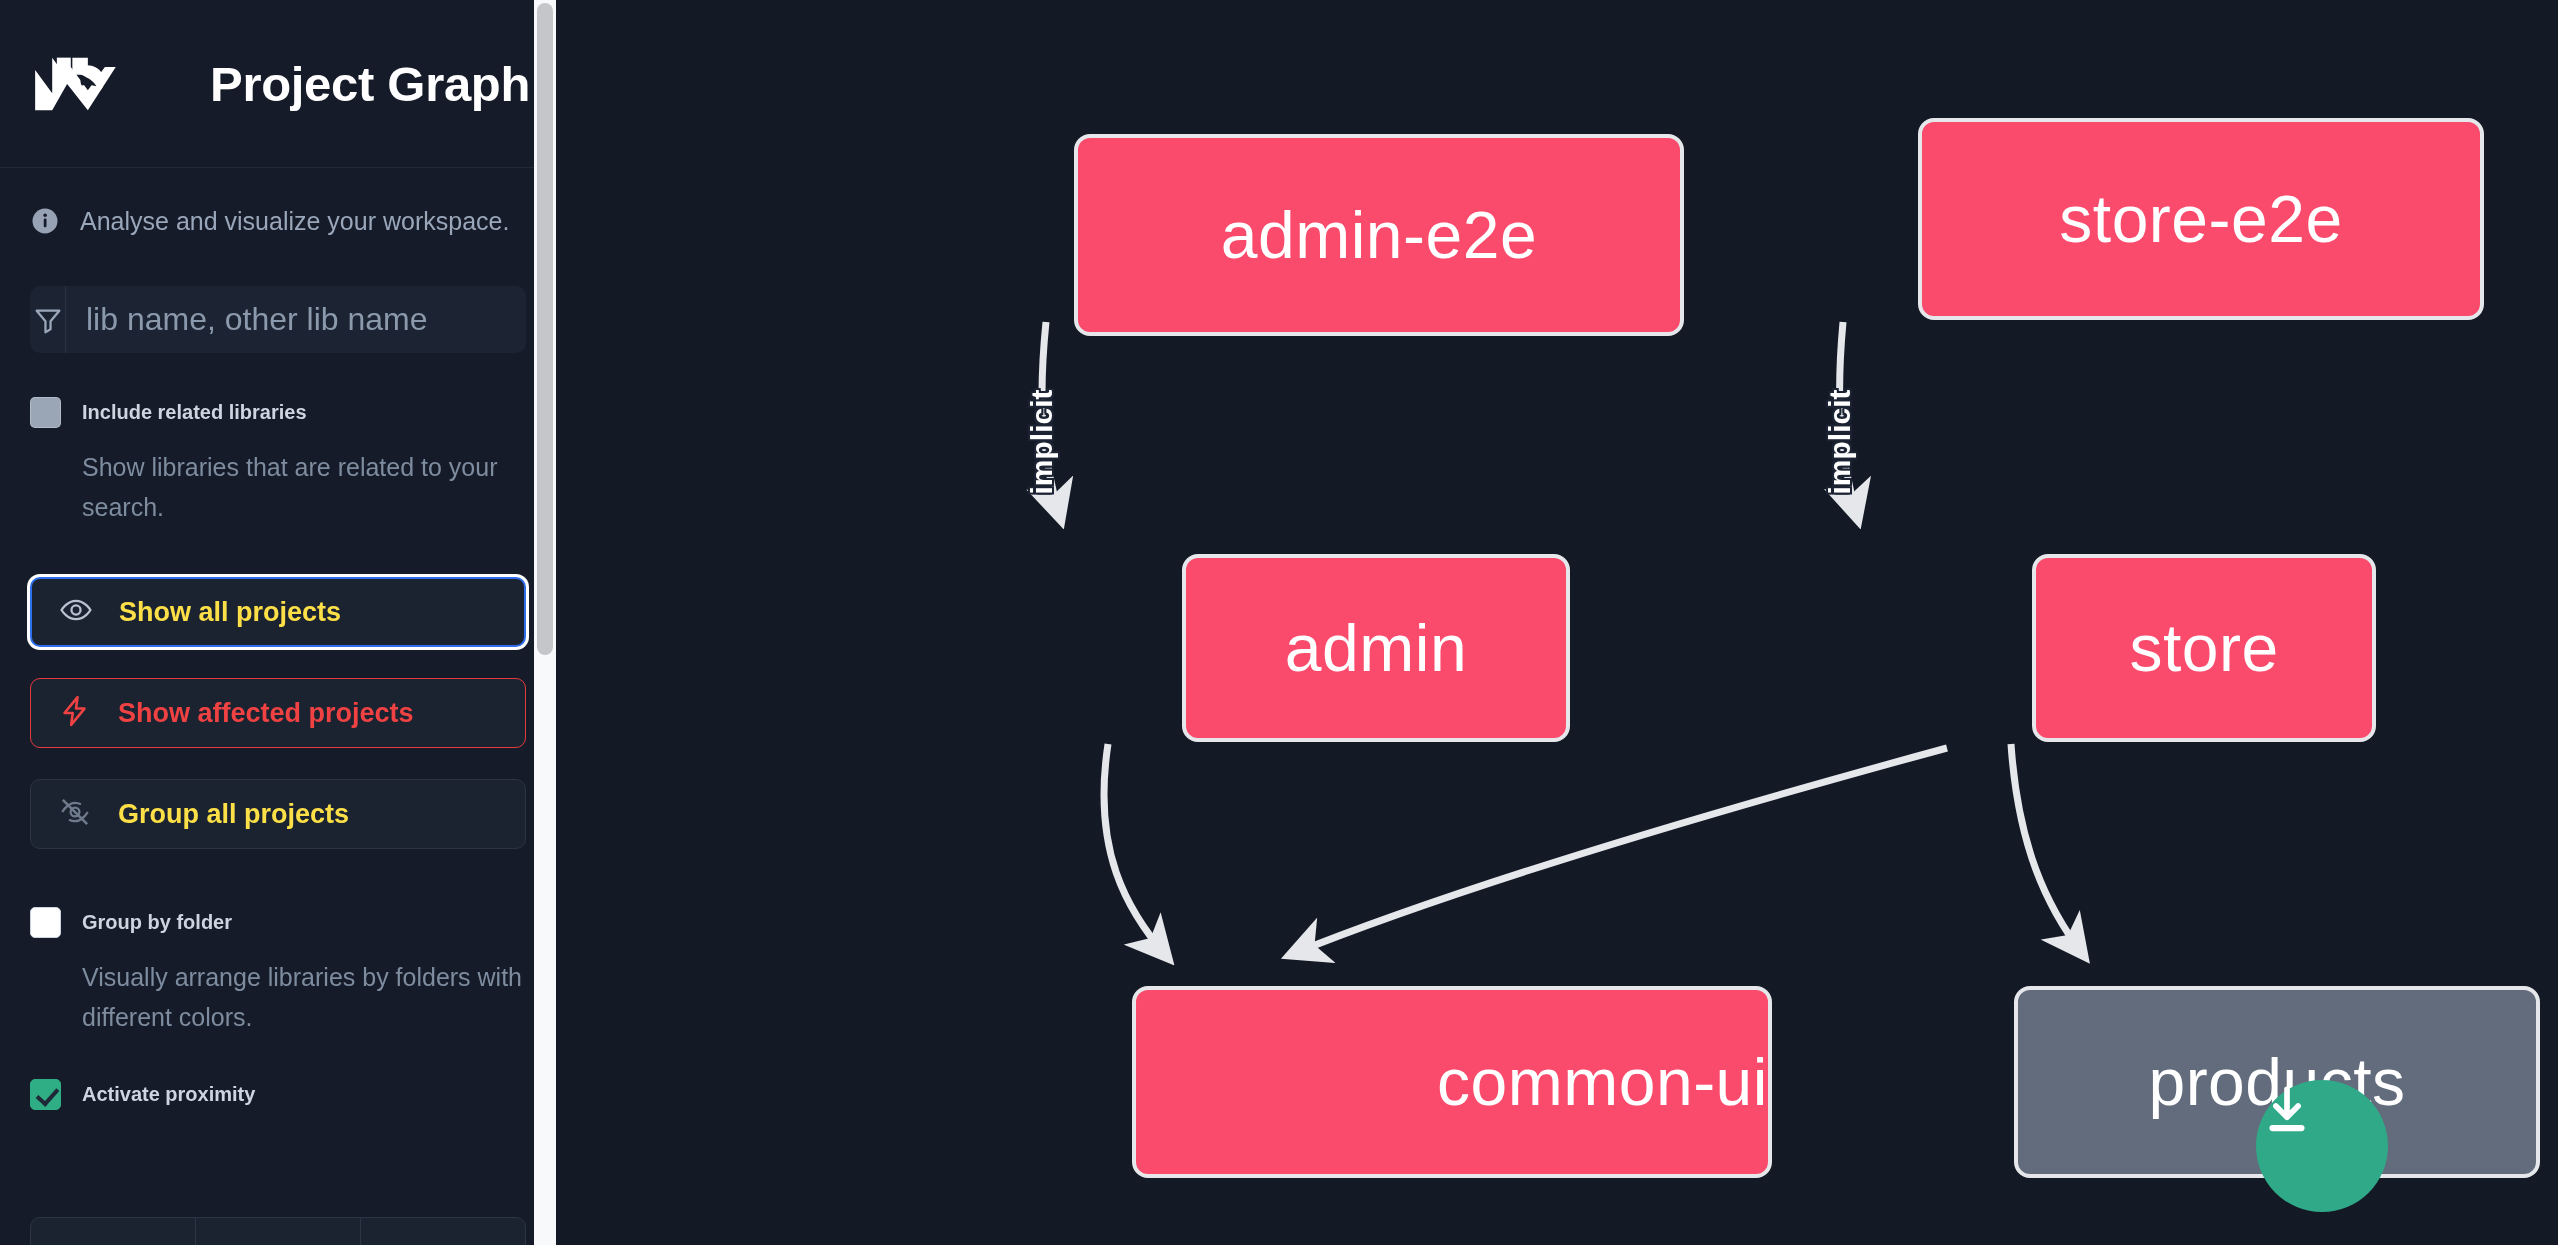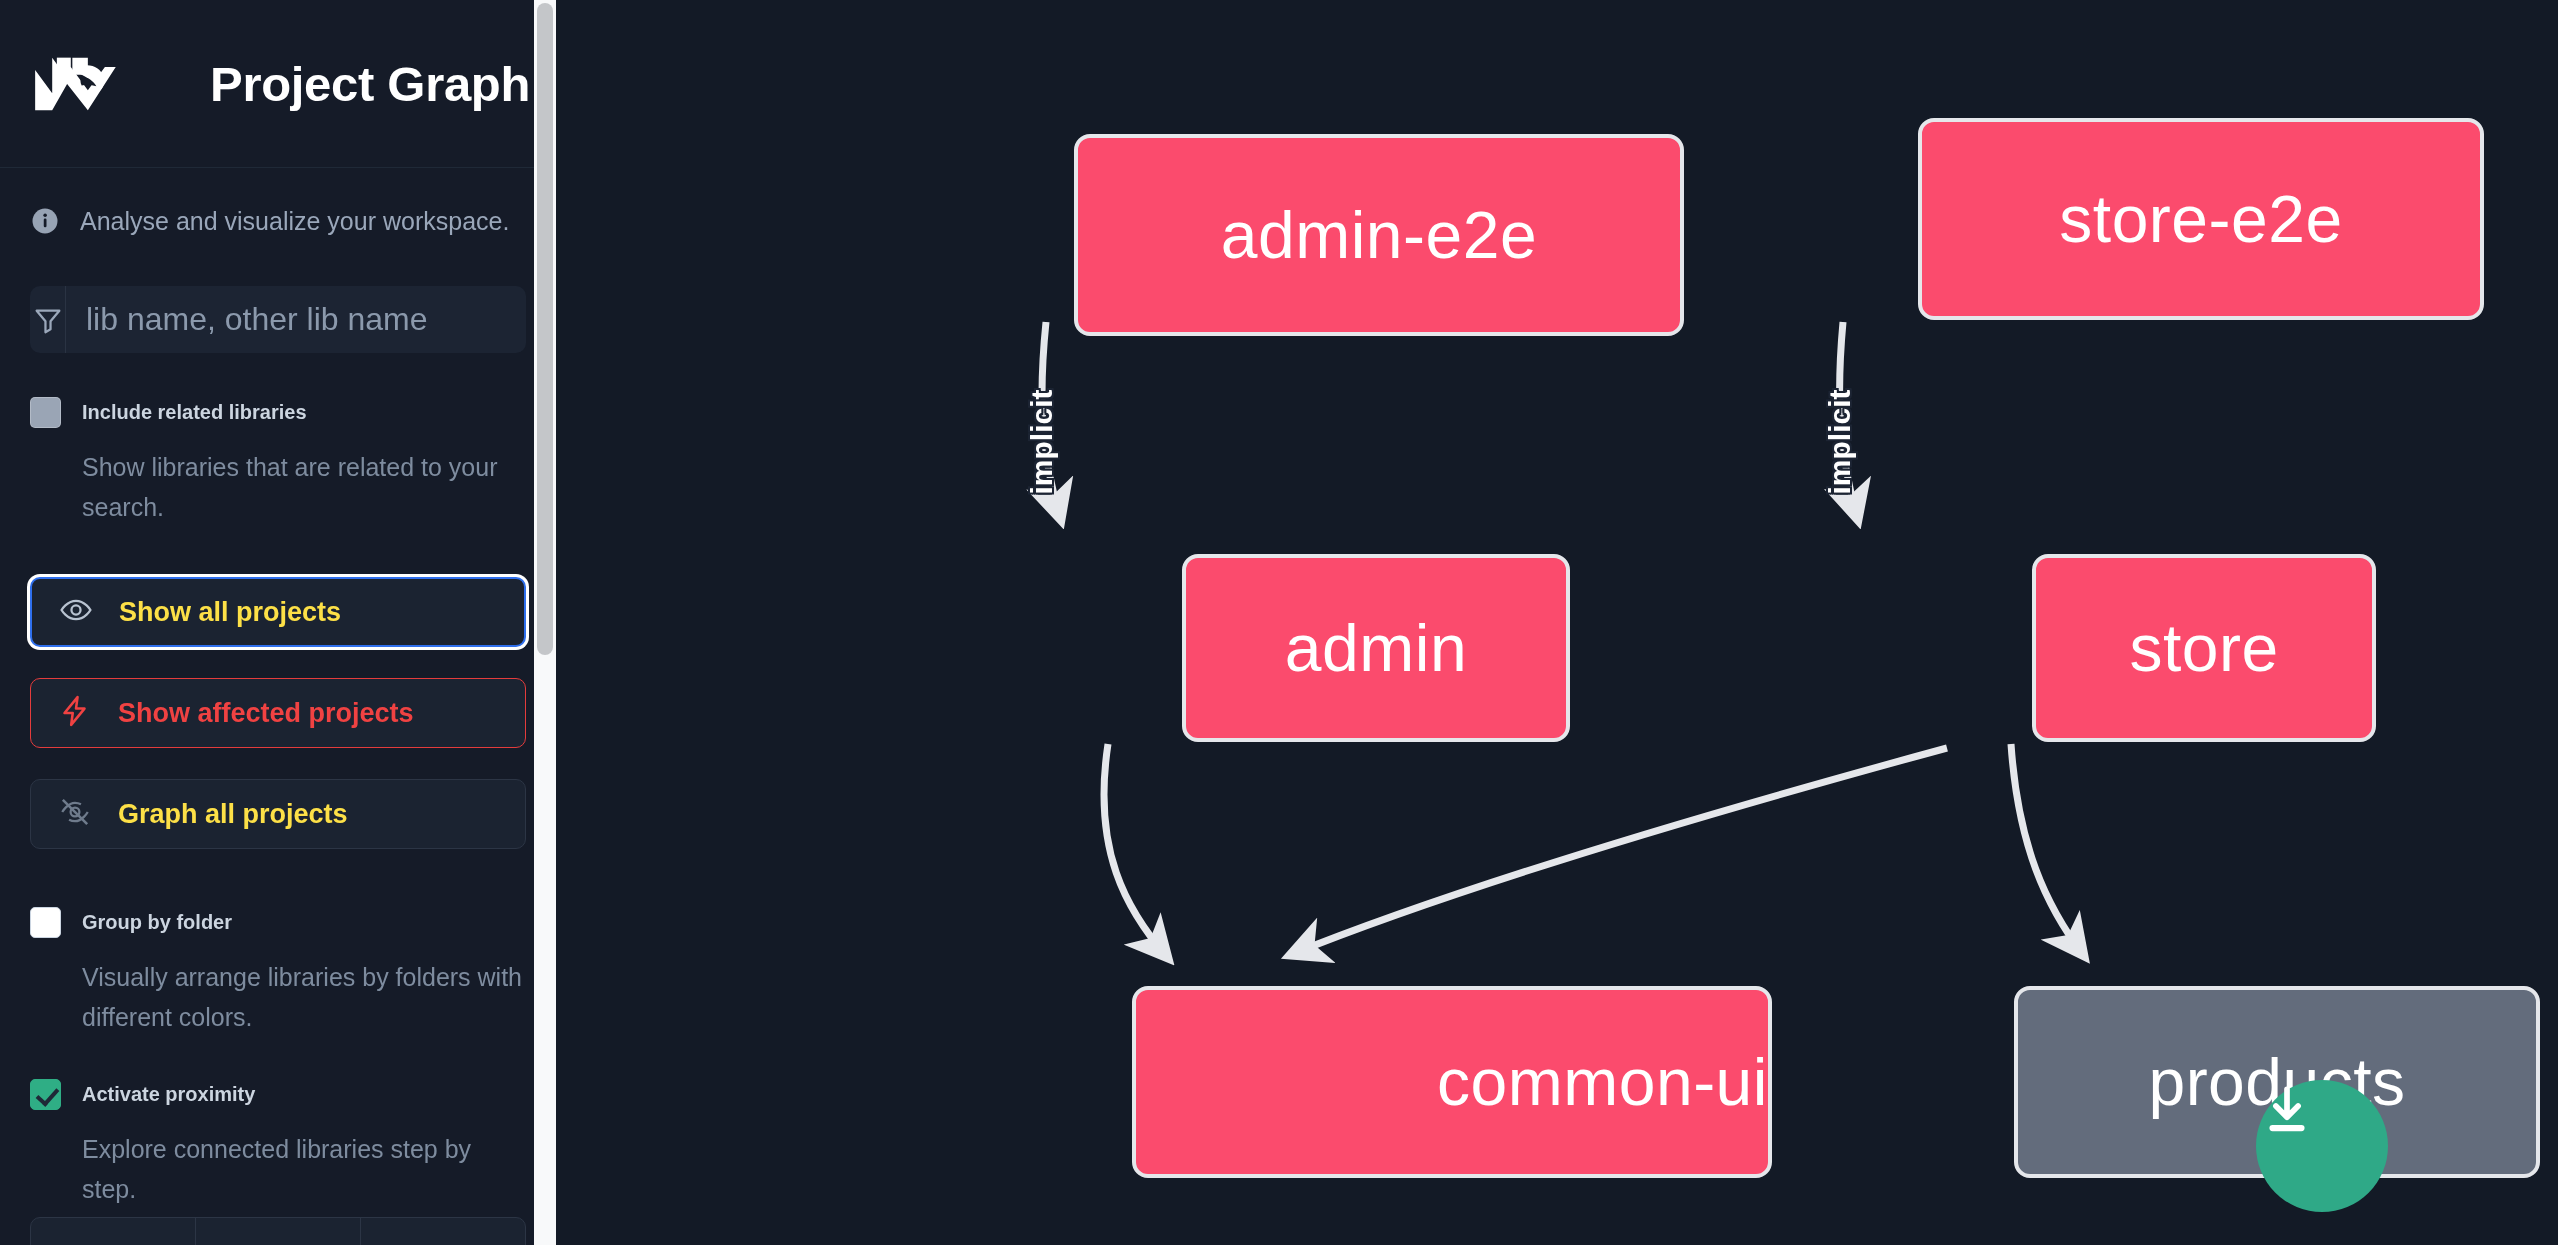--- a/index.html
+++ b/index.html
@@ -293,37 +293,36 @@
       </div>
 
       <div class="gbtn">
         <span>
           <svg viewBox="0 0 24 24" width="34" height="34" aria-hidden="true">
             <path d="M3 12s3.8-6.5 9-6.5c1.6 0 3 .4 4.2 1M21 12s-3.8 6.5-9 6.5c-1.6 0-3-.4-4.2-1" fill="none" stroke="#6f7b8c" stroke-width="1.6"></path>
             <circle cx="12" cy="12" r="3.1" fill="none" stroke="#6f7b8c" stroke-width="1.6"></circle>
             <line x1="3.4" y1="3.4" x2="20.6" y2="20.6" stroke="#6f7b8c" stroke-width="1.8"></line>
           </svg>
         </span>
-        <span class="lbl">Graph all projects</span>
+        <span class="lbl">Group all projects</span>
       </div>
     </div>
 
     <div class="opt-row" style="margin-top:52px">
       <span class="cbx white"></span>
       <span class="opt-text">
         <div class="opt-label">Group by folder</div>
         <div class="opt-desc">Visually arrange libraries by folders with different colors.</div>
       </span>
     </div>
 
     <div class="opt-row tight">
       <span class="cbx green"></span>
       <span class="opt-text">
         <div class="opt-label">Activate proximity</div>
-        <div class="opt-desc">Explore connected libraries step by step.</div>
       </span>
     </div>
 
     <div class="seg-group">
       <div class="seg"></div>
       <div class="seg"></div>
       <div class="seg"></div>
     </div>
 
     <div class="sbar">

